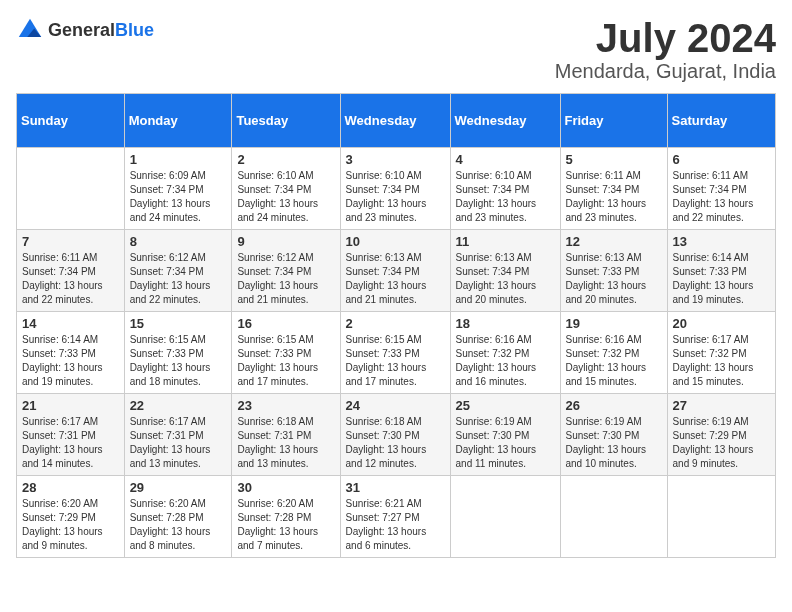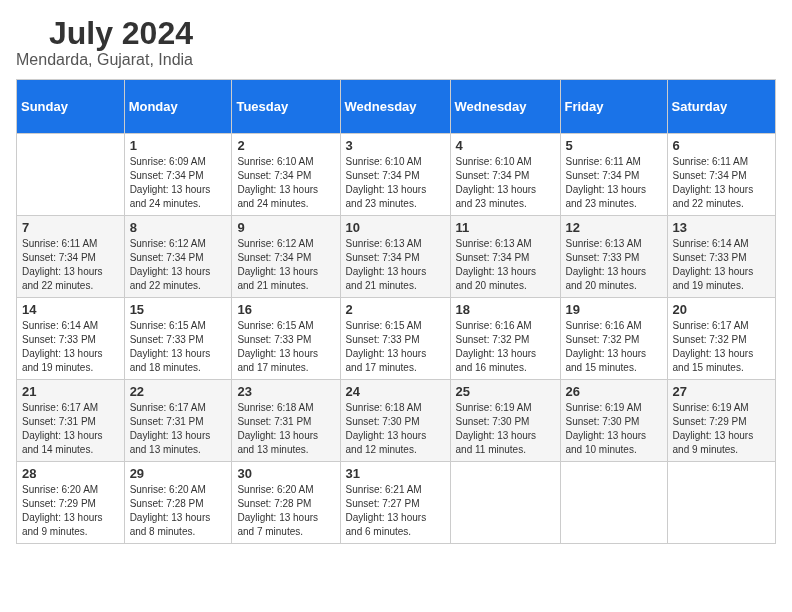--- a/index.html
+++ b/index.html
@@ -32,27 +32,27 @@
       color: #1a73e8;
     }
     .logo-icon {
       width: 28px;
       height: 28px;
     }
     .title-block {
       text-align: right;
     }
     .month-title {
-      font-size: 32px;
+      font-size: 40px;
       font-weight: bold;
       color: #333;
       line-height: 1.1;
     }
     .location-title {
-      font-size: 16px;
+      font-size: 20px;
       color: #555;
     }
     table {
       width: 100%;
       border-collapse: collapse;
     }
     thead tr th {
       background-color: #1a73e8;
       color: white;
       font-size: 13px;
@@ -91,20 +91,29 @@
       background-color: #f5f5f5;
     }
     .empty-cell {
       background-color: inherit;
     }
   </style>
 </head>
 <body>
 
 <div class="header">
+  <div class="logo">
+    <svg class="logo-icon" viewBox="0 0 40 40">
+      <polygon points="20,4 36,30 4,30" fill="#1a73e8"></polygon>
+      <polygon points="26,18 36,30 16,30" fill="#0d47a1"></polygon>
+    </svg>
+    <div>
+      <span class="logo-text-general">General</span><span class="logo-text-blue">Blue</span>
+    </div>
+  </div>
   <div class="title-block">
     <div class="month-title">July 2024</div>
     <div class="location-title">Mendarda, Gujarat, India</div>
   </div>
 </div>
 
 <table>
   <thead>
     <tr>
     <th>Sunday</th>

